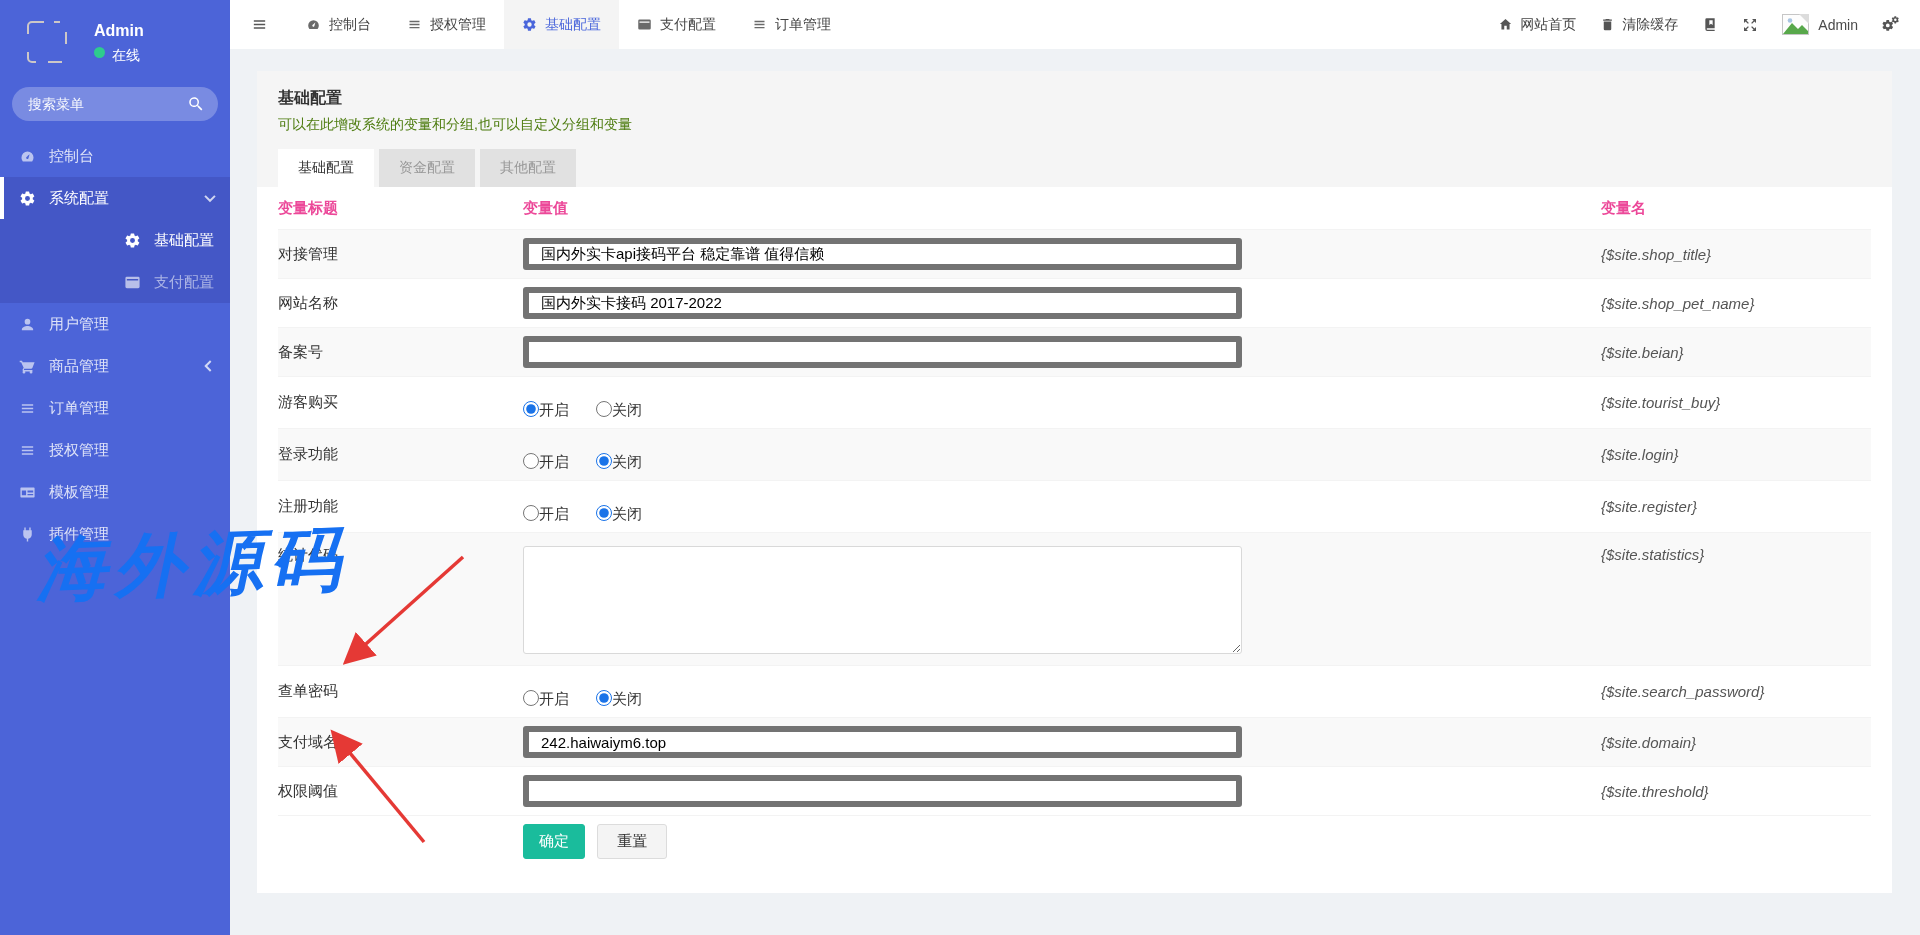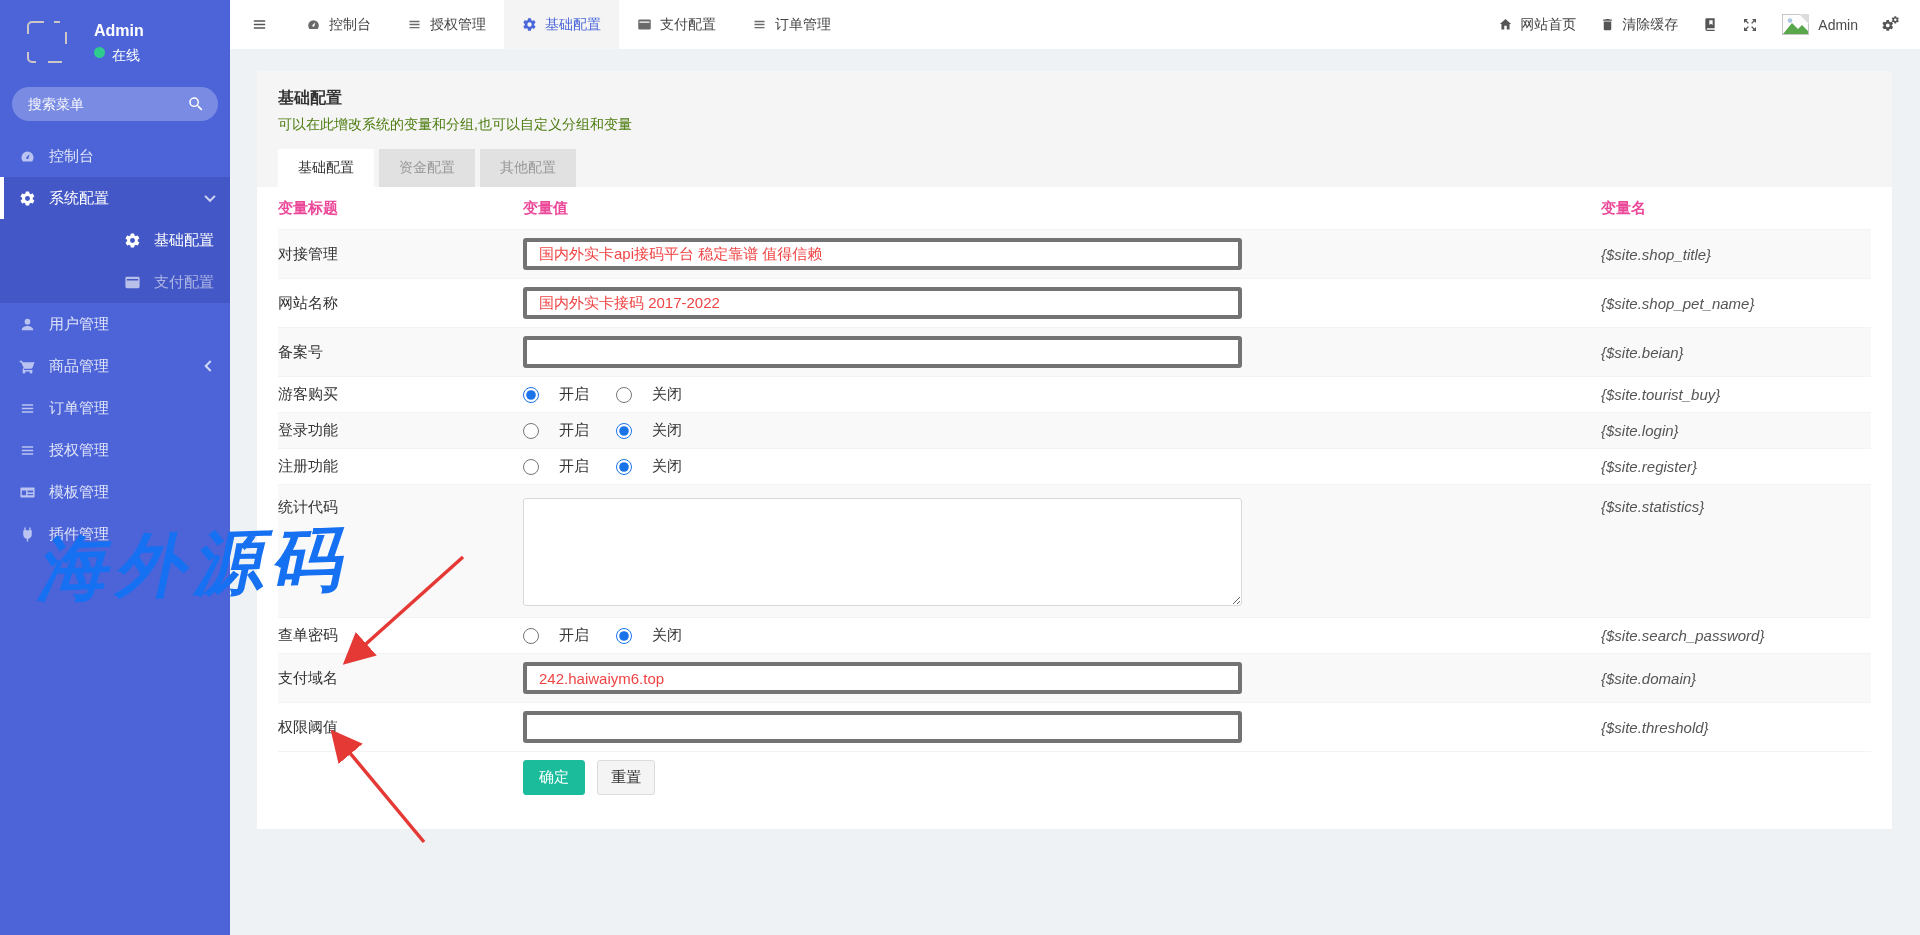--- a/index.html
+++ b/index.html
@@ -80,37 +80,37 @@
   table.config { width:100%; border-collapse:collapse; table-layout:fixed; font-size:15px; }
   table.config col.c-label { width:245px; }
   table.config col.c-name  { width:270px; }
   thead th { text-align:left; font-weight:bold; color:#ec4899; padding:12px 0 11px; font-size:15px; }
   .cfg-row td { border-top:1px solid #f3f3f3; padding:8px 0; vertical-align:middle; }
   .cfg-row.striped { background:#f9f9f9; }
   .cfg-row.tall td { vertical-align:top; padding-top:13px; }
   .cfg-label { color:#333; }
   .var-name { color:#555;font-style:italic; }
   .cfg-input {
-    width:719px; height:32px; border:4px solid #737373; border-radius:3px;
-    padding:0 12px; font-size:15px; color:#ef4444; font-family:inherit; background:#fff;
+    width:719px; height:32px; border:6px solid #737373; border-radius:3px;
+    padding:0 12px; font-size:15px; color:#000000; font-family:inherit; background:#fff;
   }
   .cfg-area {
     width:719px; height:108px; border:1px solid #d9d9d9; border-radius:3px;
     padding:6px 12px; font-size:15px; font-family:inherit; resize:both; background:#fff;
   }
   .radio-group { display:flex; align-items:center; gap:27px; }
-  label.radio { display:flex; align-items:center; gap:20px; cursor:pointer; color:#333; }
+  label.radio { display:flex; gap:0; cursor:pointer; color:#333;margin-top:16px; }
   input[type=radio] { width:16px; height:16px; margin:0; accent-color:#1a73e8; cursor:pointer; }
   .btn-submit {
     background:#1abc9c; color:#fff; border:1px solid #1abc9c; border-radius:3px;
     padding:7px 15px; font-size:15px; cursor:pointer; font-family:inherit;
   }
   .btn-reset {
     background:#f4f4f4; color:#333; border:1px solid #dcdcdc; border-radius:3px;
-    padding:7px 13px; font-size:15px; cursor:pointer; margin-left:8px; font-family:inherit;
+    padding:7px 19px; font-size:15px; cursor:pointer; margin-left:8px; font-family:inherit;
   }
 
   
   .watermark {
     position:absolute; left:36px; top:518px; z-index:30; pointer-events:none;
     font-family:"DejaVu Serif","Liberation Serif",serif; font-style:italic; font-weight:bold;
     font-size:70px; letter-spacing:8px; color:#1670f2; transform:rotate(-2deg);
   }
   .arrows-overlay { position:absolute; inset:0; z-index:31; pointer-events:none; }
 </style>

